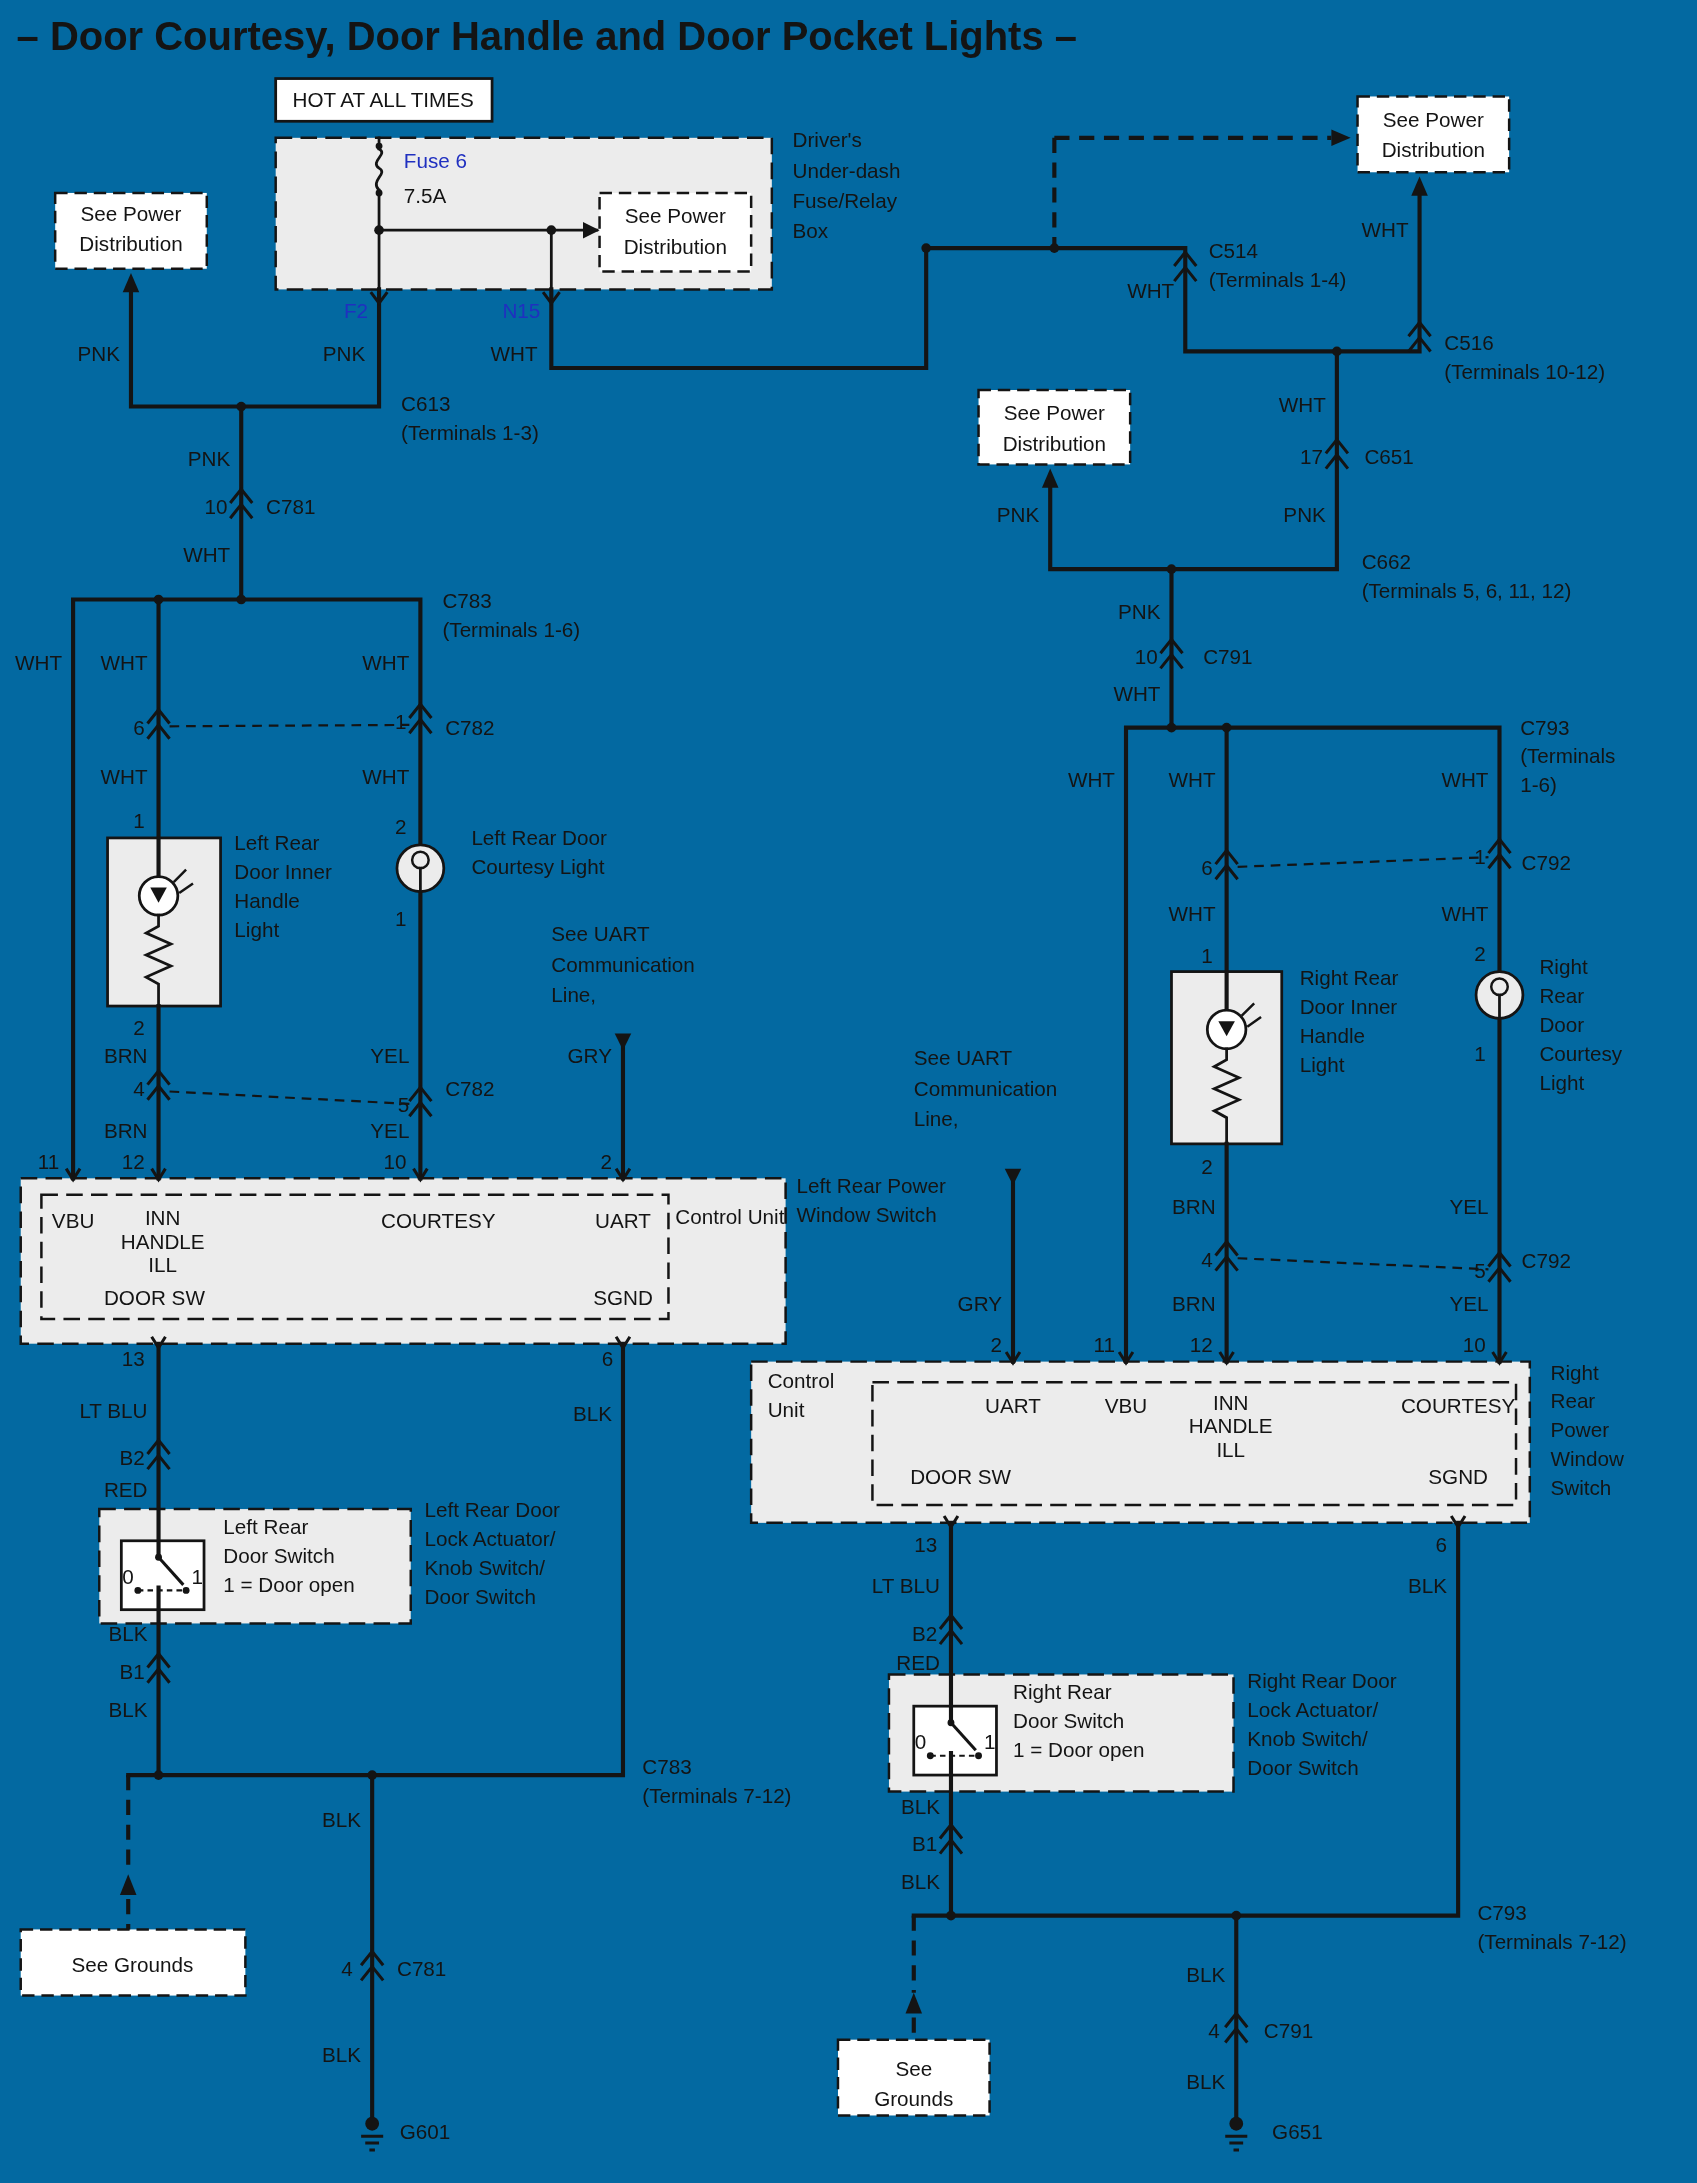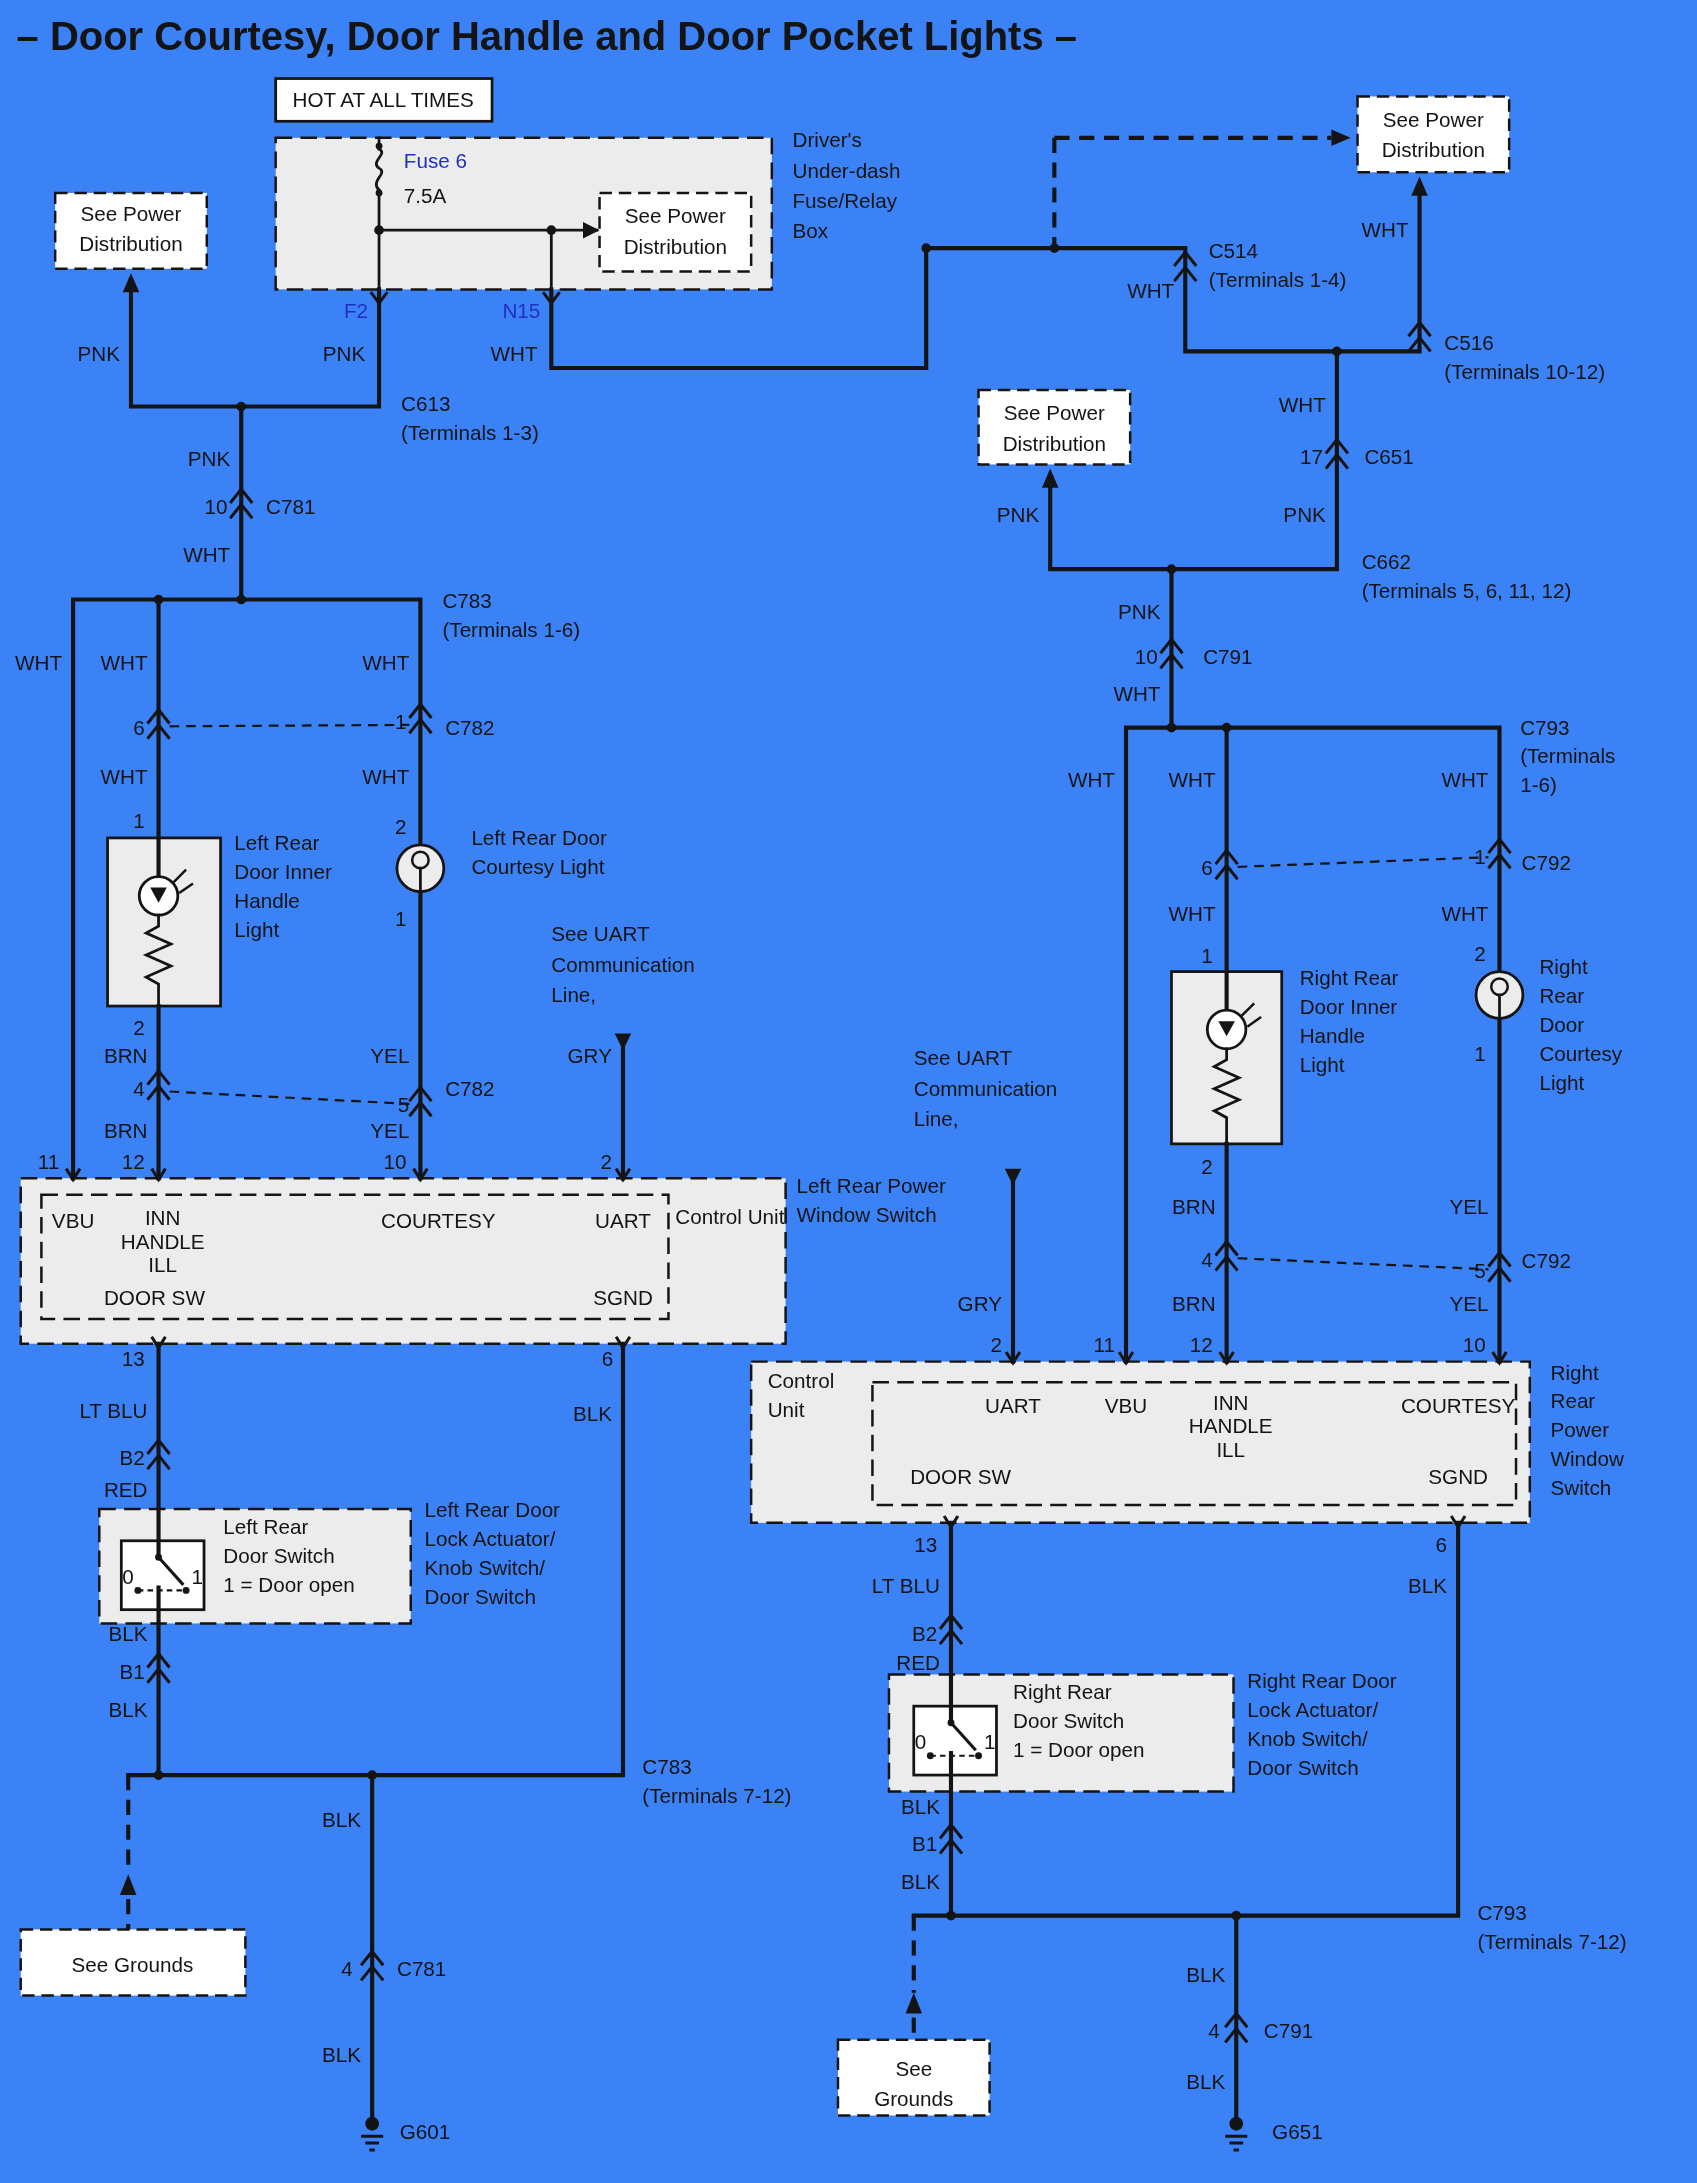--- a/index.html
+++ b/index.html
@@ -1,16 +1,16 @@
 <!DOCTYPE html>
 <html style="font-size:10.8px"><head>
 <meta charset="utf-8">
 <style>
   html,body{margin:0;padding:0;background:#ffffff;}
-  #page{position:relative;width:1698px;height:2183px;background:#3b82f6;}
+  #page{position:relative;width:1698px;height:2183px;background:#0369a1;}
   svg text{font-family:"Liberation Sans","DejaVu Sans",sans-serif;font-size:15px;fill:#141414;}
   .e{text-anchor:end}
   .m{text-anchor:middle}
   .b{fill:#2030c0}
   .ttl{font-size:29px;font-weight:bold}
   .w{stroke:#141414;stroke-width:3;fill:none;stroke-linecap:square}
   .w2{stroke:#141414;stroke-width:2;fill:none;stroke-linecap:square}
   .sym{stroke:#141414;stroke-width:2.2;fill:none}
   .ray{stroke:#141414;stroke-width:1.8;fill:none}
   .dl{stroke:#141414;stroke-width:1.6;fill:none;stroke-dasharray:7 5}

